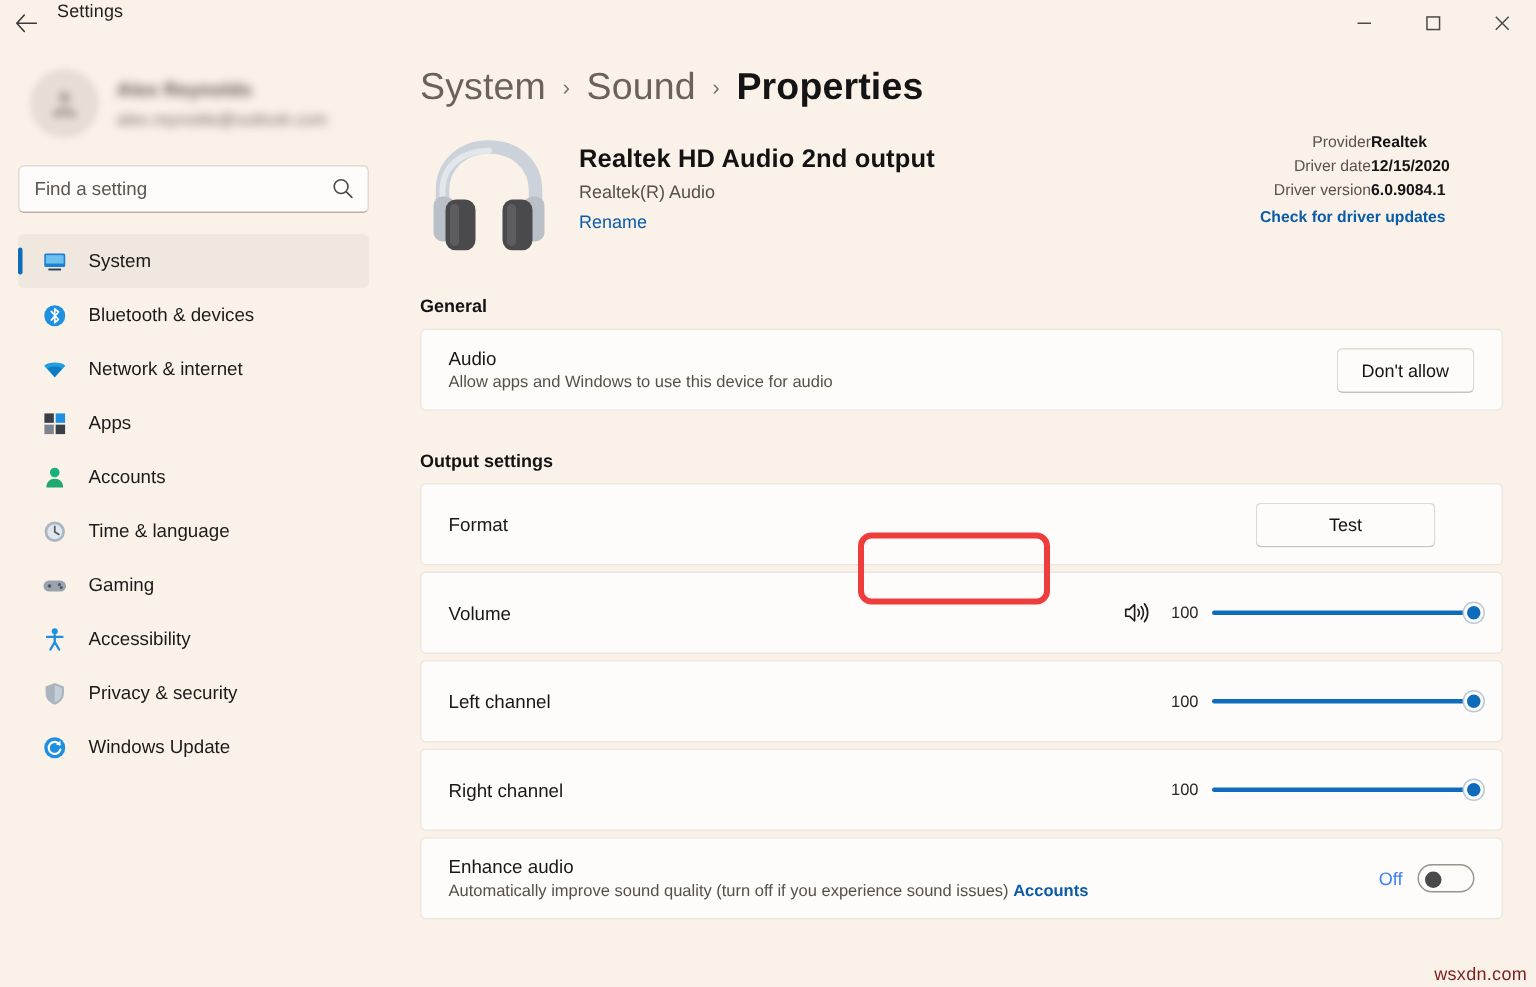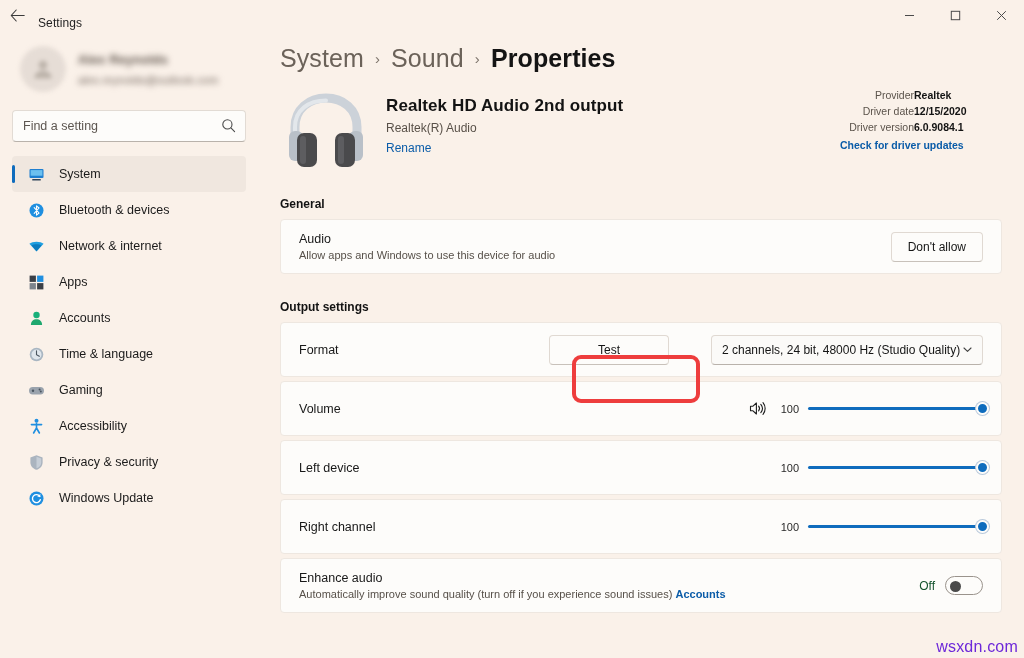--- a/index.html
+++ b/index.html
@@ -8,21 +8,21 @@
     overflow: hidden;
     font-family: "Liberation Sans", sans-serif;
     background: #f7efe7;
     color: #1b1b1b;
   }
   #app { position: relative; width: 1024px; height: 658px; background: #faf1e9; }
 
   
   .titlebar {
     position: absolute; left: 0; top: 0; width: 1024px; height: 30px;
-    display: flex; align-items: flex-end;
+    display: flex; align-items: flex-start;
   }
   .back-btn {
     width: 34px; height: 30px; display: flex; align-items: center; justify-content: center;
     color: #3a3a3a; font-size: 15px; cursor: pointer;
   }
   .back-btn svg { display: block; }
   .app-title {
     font-size: 12px; color: #1f1f1f; margin-left: 4px; letter-spacing: .1px;
   }
   .wincontrols { position: absolute; right: 0; top: 0; display: flex; height: 30px; }
@@ -129,38 +129,38 @@
     cursor: pointer;
   }
   .knob {
     position: absolute; right: -6px; top: -5px; width: 13px; height: 13px;
     border-radius: 50%; background: #0f6cbd; border: 2.5px solid #fdfcfa;
     box-shadow: 0 0 0 1px #b9c9db;
   }
   .spk { color: #1d1d1d; display: flex; align-items: center; }
 
   .toggle-wrap { display: flex; align-items: center; gap: 10px; }
-  .toggle-label { font-size: 12px; color: #14532d; margin-left: 24px; }
+  .toggle-label { font-size: 12px; color: #3b82f6; margin-left: 24px; }
   .toggle {
     width: 38px; height: 19px; border-radius: 11px;
     background: #fdfcfa; border: 1px solid #9a938c; position: relative; cursor: pointer;
   }
   .toggle .tk {
     position: absolute; left: 4px; top: 4px; width: 11px; height: 11px;
     border-radius: 50%; background: #4a4a4a;
   }
   .inline-link { color: #0b5ca8; font-weight: bold; cursor: pointer; }
 
   .highlight-box {
     position: absolute; left: 572px; top: 355px; width: 128px; height: 48px;
     border: 4px solid #ee3d3d; border-radius: 9px; pointer-events: none; z-index: 40;
   }
   .watermark {
     position: absolute; right: 6px; bottom: 2px; z-index: 50;
-    font-size: 16px; color: #6d28d9; letter-spacing: .2px;
+    font-size: 12px; color: #7f1d1d; letter-spacing: .2px;
   }
 </style>
 </head>
 <body>
 
 <div id="app">
 
   <div class="titlebar">
     <div class="back-btn">
       <svg width="15" height="13" viewBox="0 0 15 13" aria-hidden="true">
@@ -387,28 +387,20 @@
     <div style="height:26px"></div>
     <div class="section-title">Output settings</div>
 
     <div class="cards">
 
       <div class="card tall">
         <div class="card-label">Format</div>
         <div class="card-spacer"></div>
         <button class="btn btn-test">Test</button>
         <div style="width:10px"></div>
-        <div class="combo">
-          <span>2 channels, 24 bit, 48000 Hz (Studio Quality)</span>
-          <span class="chev">
-            <svg width="11" height="11" viewBox="0 0 11 11">
-                <path d="M2 4 L5.5 7.4 L9 4" fill="none" stroke="currentColor" stroke-width="1.1" stroke-linecap="round" stroke-linejoin="round"></path>
-              </svg>
-          </span>
-        </div>
       </div>
 
       <div class="card tall">
         <div class="card-label">Volume</div>
         <div class="card-spacer"></div>
         <div class="slider-wrap">
           <span class="spk">
             <svg width="17" height="15" viewBox="0 0 17 15" aria-hidden="true">
               <path d="M1.5 5.2 H4 L7.4 2 V13 L4 9.8 H1.5 Z" fill="none" stroke="currentColor" stroke-width="1.1" stroke-linejoin="round"></path>
               <path d="M9.6 5.2 A3.6 3.6 0 0 1 9.6 9.8" fill="none" stroke="currentColor" stroke-width="1.1" stroke-linecap="round"></path>
@@ -417,21 +409,21 @@
             </svg>
           </span>
           <span class="slider-val">100</span>
           <div class="track">
             <div class="knob"></div>
           </div>
         </div>
       </div>
 
       <div class="card tall">
-        <div class="card-label">Left device</div>
+        <div class="card-label">Left channel</div>
         <div class="card-spacer"></div>
         <div class="slider-wrap">
           <span class="slider-val">100</span>
           <div class="track">
             <div class="knob"></div>
           </div>
         </div>
       </div>
 
       <div class="card tall">

